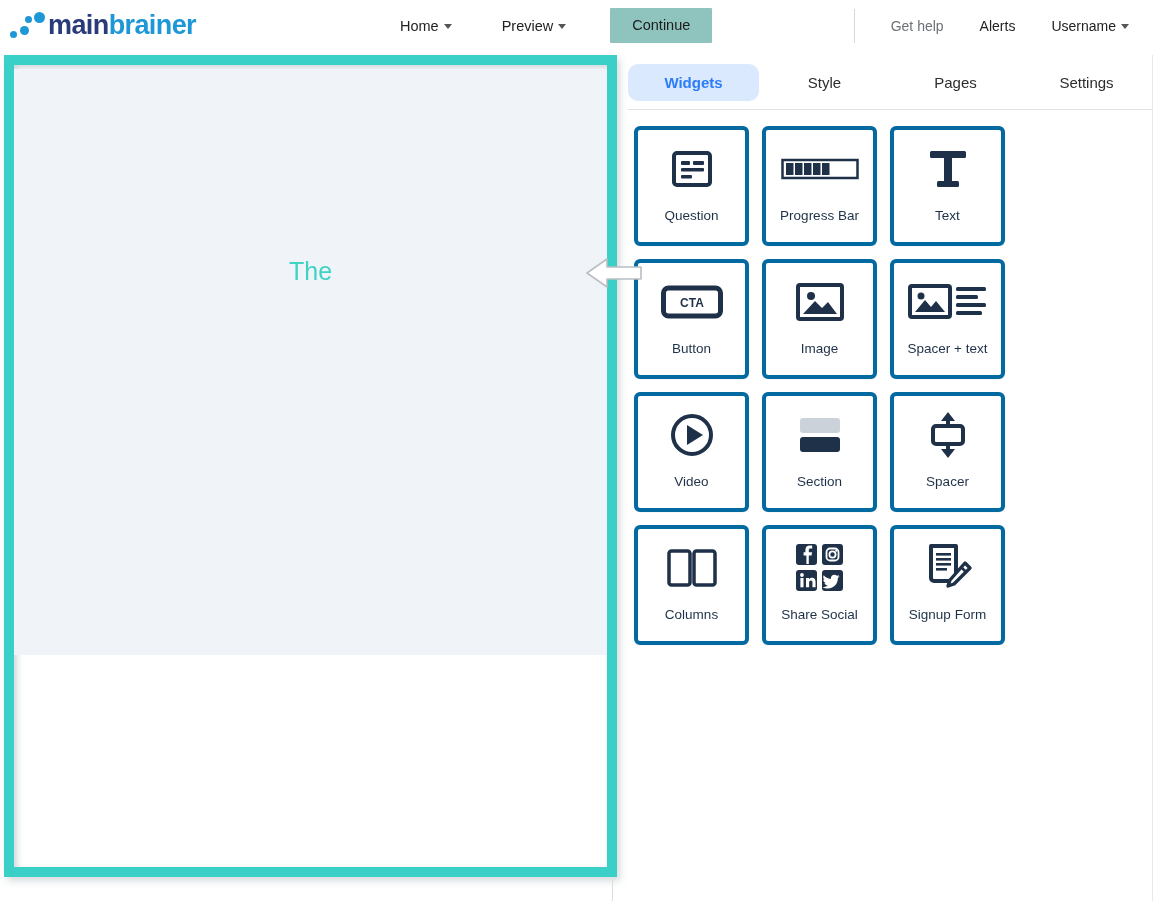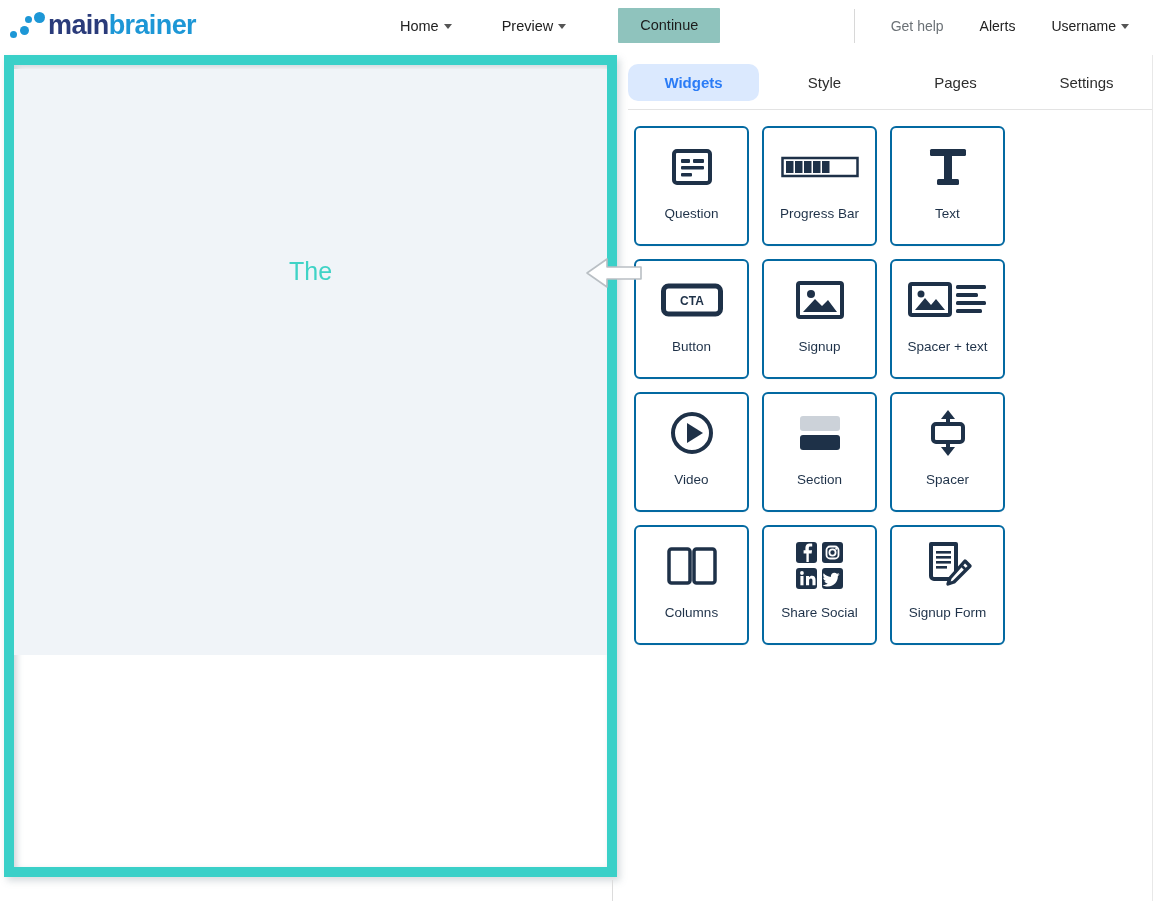--- a/index.html
+++ b/index.html
@@ -52,21 +52,21 @@
   }
   .caret {
     width: 0; height: 0; border-left: 4px solid transparent;
     border-right: 4px solid transparent; border-top: 5px solid #555;
     display: inline-block; margin-top: 2px;
   }
   .btn-continue {
     background: #8fc3bd; color: #1c1c1c; border: none;
     font-size: 14.5px; font-family: inherit;
     padding: 0 22px; height: 35px; line-height: 35px;
-    margin-left: 38px; cursor: pointer; border-radius: 1px;
+    margin-left: 30px; cursor: pointer; border-radius: 1px;
   }
   .nav-right {
     position: absolute; right: 10px; top: 0; height: 51px;
     display: flex; align-items: center;
   }
   .nav-sep {
     width: 1px; height: 34px; background: #d8d8d8; margin-right: 22px;
   }
   .nav-right .nav-link { font-size: 14px; padding: 6px 14px; text-align: right; }
   .nav-gray { color: #6b7176; }
@@ -119,21 +119,21 @@
   .tab.active {
     background: #dbe9fe; color: #2b7cf6; font-weight: bold;
   }
 
   .widget-grid {
     display: flex; flex-wrap: wrap; gap: 13px;
     padding: 16px 0 0 6px; width: 470px;
   }
   .wcard {
     width: 115px; height: 120px; background: #fff;
-    border: 2px solid #0369a1; border-radius: 6px;
+    border: 4px solid #0369a1; border-radius: 6px;
     display: flex; flex-direction: column; align-items: center;
     justify-content: flex-start; cursor: pointer;
     box-shadow: 0 1px 1px rgba(0,0,0,0.03);
   }
   .wicon {
     height: 78px; display: flex; align-items: center; justify-content: center;
     color: #1e3148;
   }
   .wlabel { font-size: 13.5px; color: #1e3148; text-align: center; line-height: 16px; }
 
@@ -276,21 +276,21 @@
       </div>
 
       <div class="wcard">
         <div class="wicon">
           <svg width="50" height="42" viewBox="0 0 50 42">
             <rect x="3" y="4" width="44" height="34" rx="2" fill="none" stroke="#1e3148" stroke-width="4"></rect>
             <circle cx="16" cy="15" r="4" fill="#1e3148"></circle>
             <path d="M8 33 L20 20 L27 27 L33 21 L42 33 Z" fill="#1e3148"></path>
           </svg>
         </div>
-        <div class="wlabel">Signup</div>
+        <div class="wlabel">Image</div>
       </div>
 
       <div class="wcard">
         <div class="wicon">
           <svg width="80" height="42" viewBox="0 0 80 42">
             <rect x="2" y="5" width="40" height="31" rx="2" fill="none" stroke="#1e3148" stroke-width="4"></rect>
             <circle cx="13" cy="15" r="3.5" fill="#1e3148"></circle>
             <path d="M7 31 L17 19 L23 26 L28 20 L37 31 Z" fill="#1e3148"></path>
             <rect x="48" y="6" width="30" height="4" rx="1.5" fill="#1e3148"></rect>
             <rect x="48" y="14" width="22" height="4" rx="1.5" fill="#1e3148"></rect>

